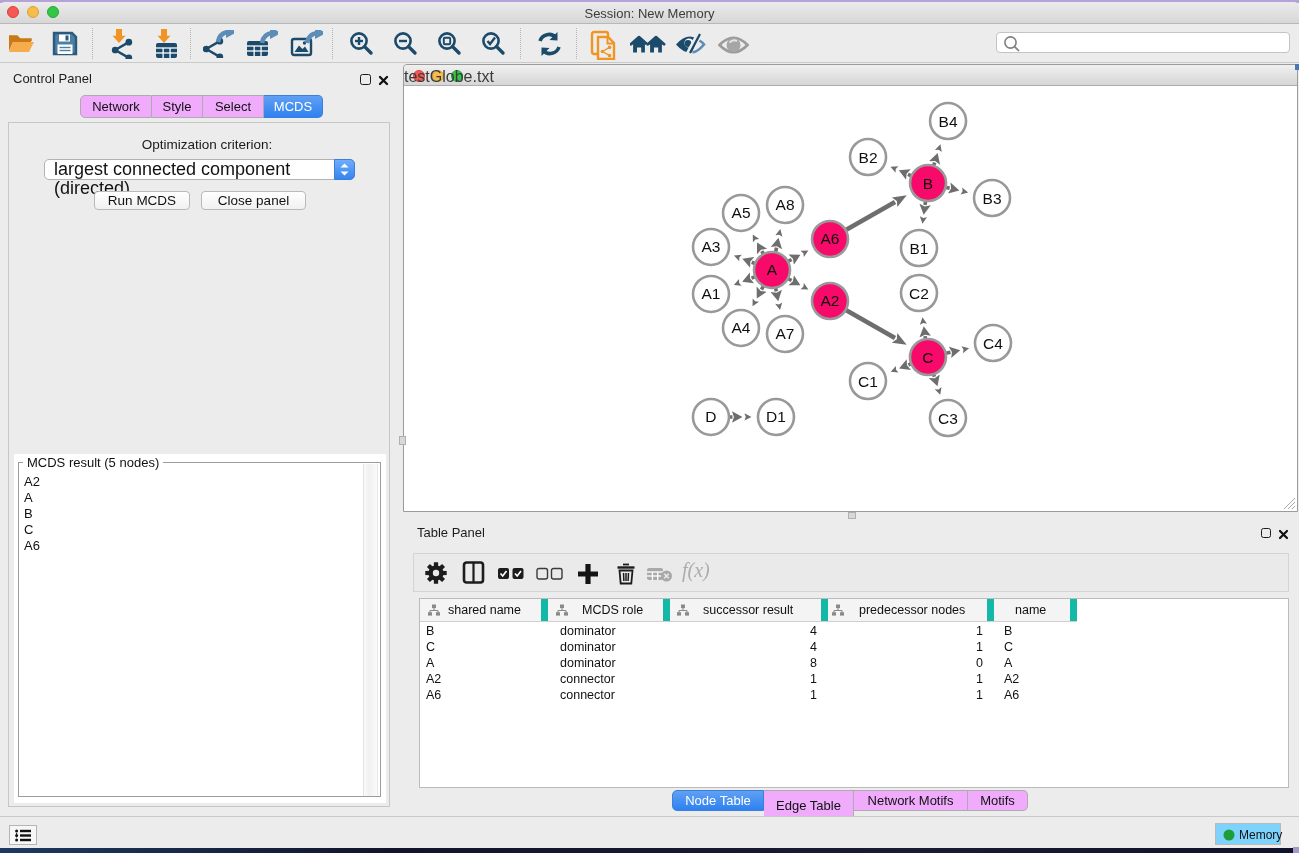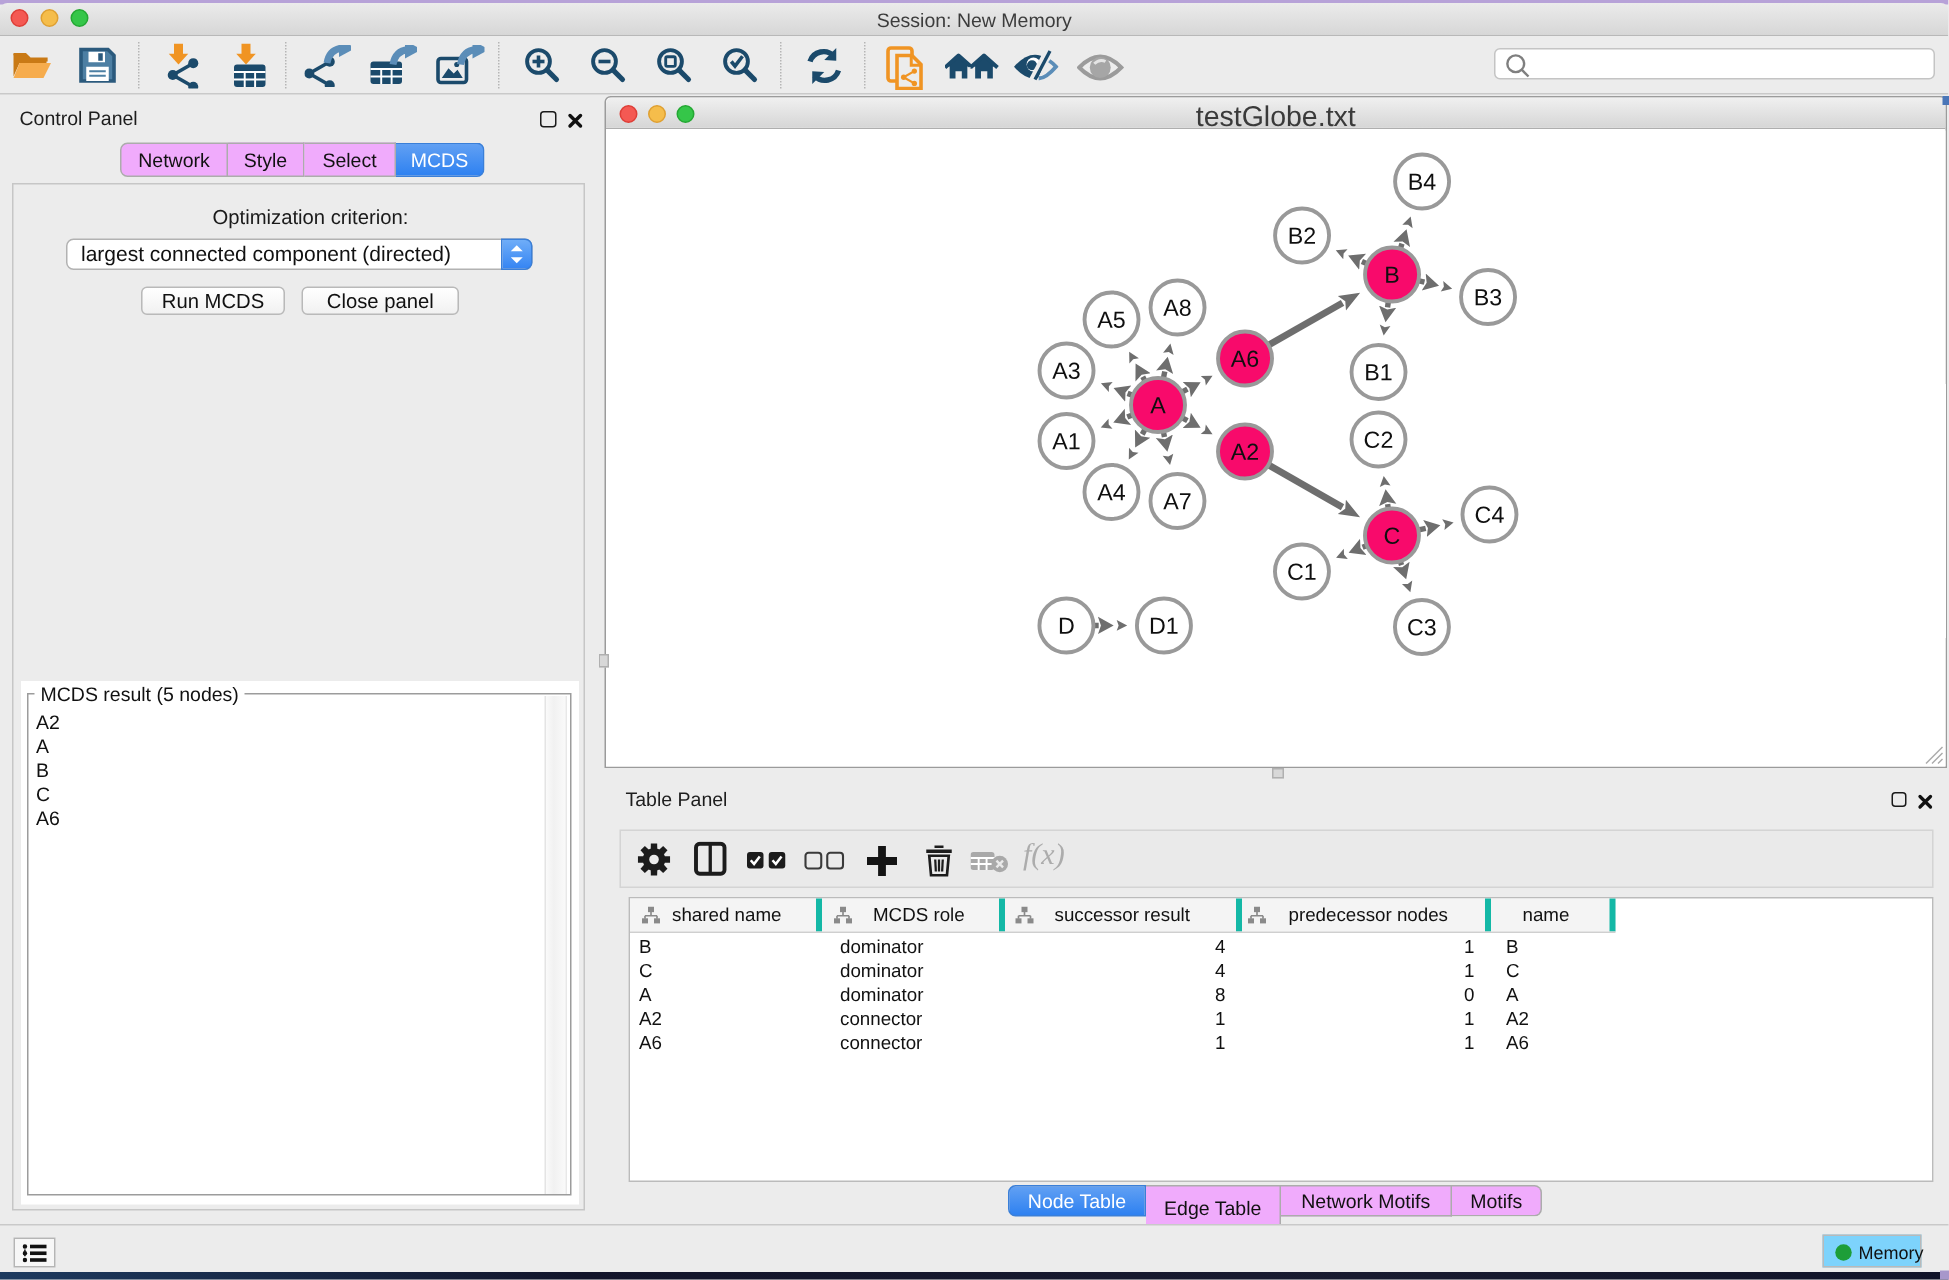--- a/index.html
+++ b/index.html
@@ -24,40 +24,40 @@
 #cpanel{left:0;top:64px;width:391px;height:753px;background:#ececec}
 #cpanel .hdr{position:absolute;left:13px;top:7px;font-size:13px;color:#1d1d1d}
 .sqbtn{position:absolute;width:11px;height:11px;border:1.6px solid #1a1a1a;border-radius:2.5px;background:transparent}
 .tabbar{position:absolute;display:flex;height:23px}
 .tab{height:23px;border:1px solid #acacac;border-left:none;background:#f0abfc;font-size:13px;color:#111;display:flex;align-items:center;justify-content:center}
 .tab.first{border-left:1px solid #acacac;border-radius:5px 0 0 5px}
 .tab.last{border-radius:0 5px 5px 0}
 .tab.sel{background:linear-gradient(#61a0f3,#2e81f1);color:#fff;border-color:#3a7fd8}
 #cpbox{position:absolute;left:8px;top:58px;width:382px;height:685px;border:1px solid #c6c6c6;background:#ececec}
 #optlabel{position:absolute;left:8px;top:14px;width:100%;text-align:center;font-size:13.5px;color:#1a1a1a}
-#dropdown{position:absolute;left:35px;top:36px;width:311px;height:21px;background:#fff;border:1px solid #b2b2b2;border-radius:5px;font-size:14px;color:#111;line-height:19px;padding-left:9px}
+#dropdown{position:absolute;left:35px;top:36px;width:311px;height:21px;background:#fff;border:1px solid #b2b2b2;border-radius:5px;font-size:18px;color:#111;line-height:19px;padding-left:9px}
 #dropdown .step{position:absolute;right:-1px;top:-1px;width:21px;height:21px;border-radius:0 5px 5px 0;background:linear-gradient(#6fadf8,#3585f3);border:1px solid #3a7fd8}
 .macbtn{position:absolute;height:19px;background:linear-gradient(#ffffff,#f1f1f1);border:1px solid #b9b9b9;border-radius:4px;font-size:13.5px;color:#111;text-align:center}
 #mcdswhite{position:absolute;left:5px;top:331px;width:372px;height:349px;background:#fff}
 #mcdsfs{position:absolute;left:4px;top:8px;width:363px;height:335px;border:1px solid #9c9c9c}
 #mcdslegend{position:absolute;left:4px;top:-8px;background:#fff;padding:0 4px;font-size:13px;color:#111}
 #mcdslist{position:absolute;left:1px;top:1px;width:360px;height:332px;background:#fff;font-size:13px;color:#111}
 #mcdslist .it{position:absolute;left:4px;height:16px;line-height:16px}
 #mcdssb{position:absolute;right:2px;top:0px;width:15px;height:332px;background:linear-gradient(90deg,#fafafa,#f1f1f1 40%,#fafafa);border-left:1px solid #e4e4e4;border-right:1px solid #e8e8e8}
 
 #netwin{left:403px;top:64px;width:895px;height:448px;background:#fff;border:1px solid #9b9b9b;border-radius:4px 4px 0 0}
 #nettitle{position:absolute;left:0;top:0;width:100%;height:21px;background:linear-gradient(#f0f0f0,#d6d6d6);border-bottom:1px solid #aeaeae;border-radius:4px 4px 0 0}
-#nettitle .title{position:absolute;width:100%;text-align:center;top:3px;font-size:19px;color:#3a3a3a}
+#nettitle .title{position:absolute;width:100%;text-align:left;top:3px;font-size:16px;color:#3a3a3a}
 #netcanvas{position:absolute;left:0;top:22px;width:893px;height:424px;background:#fff;transform:translateZ(0)}
 
 #tpanel{left:403px;top:512px;width:896px;height:305px;background:#ececec}
 #tpanel .hdr{position:absolute;left:14px;top:13px;font-size:13px;color:#1d1d1d}
 #ttoolbar{position:absolute;left:10px;top:41px;width:876px;height:39px;border:1px solid #d4d4d4;background:#eaeaea}
 #tablearea{position:absolute;left:16px;top:86px;width:870px;height:190px;background:#fff;border:1px solid #bbb}
-.th{position:absolute;top:0;height:22px;background:#f4f4f4;border-right:4px solid #14b8a6;font-size:12.5px;color:#111}
+.th{position:absolute;top:0;height:22px;background:#f4f4f4;border-right:7px solid #14b8a6;font-size:12.5px;color:#111}
 .trow{position:absolute;left:0;width:100%;height:16px;font-size:12.5px;color:#111}
 .tc{position:absolute;top:1px;height:16px}
 .tabbar2{position:absolute;display:flex;height:21px}
 
 #statusbar{left:0;top:816px;width:1299px;height:31px;background:#ececec;border-top:1px solid #c9c9c9}
 #listbtn{position:absolute;left:9px;top:8px;width:28px;height:20px;border:1px solid #b5b5b5;background:#f7f7f7}
 #membtn{position:absolute;left:1215px;top:6px;width:66px;height:22px;border:1px solid #b9b9b9;background:#7dd3fc;font-size:12px;color:#111}
 </style></head><body>
 <div id="app">
     <div class="abs" id="desktop-top"></div>

